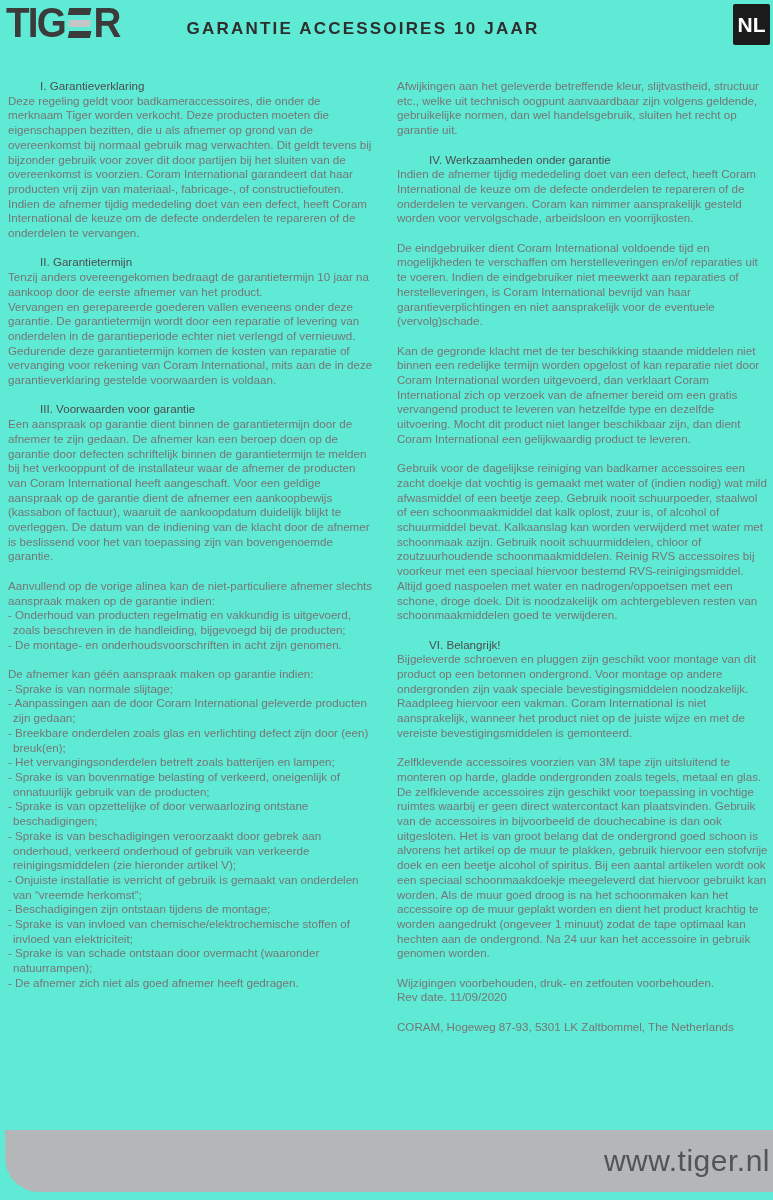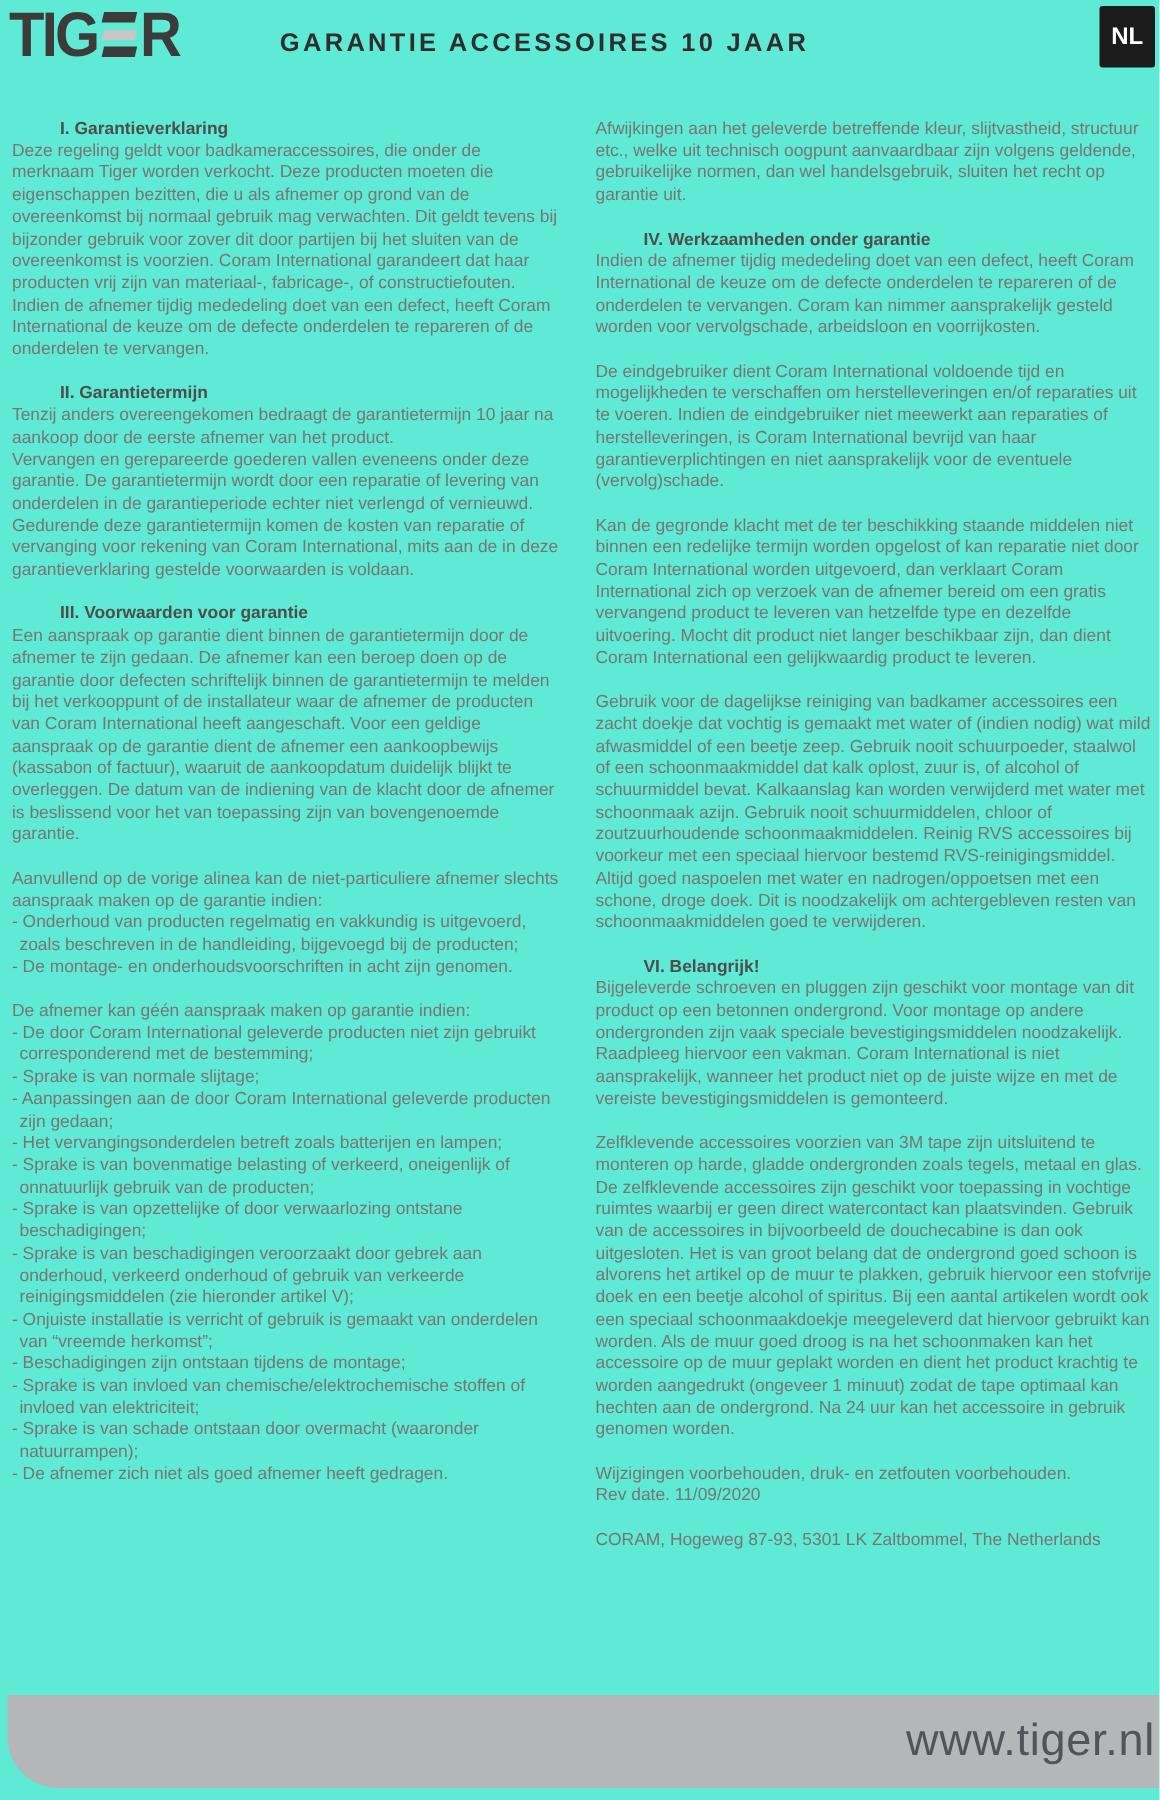--- a/index.html
+++ b/index.html
@@ -10,28 +10,28 @@
   .logo{position:absolute;left:6px;top:6px;display:flex;align-items:flex-start;
         transform:scaleX(.92);transform-origin:left top;}
   .logo-txt{font-size:42px;line-height:34px;font-weight:700;letter-spacing:-2px;color:#3b3b3b;}
   .logo-e{display:flex;flex-direction:column;justify-content:space-between;height:30px;width:24px;
           margin:2px 3px 0 4px;}
   .logo-e .bar{height:7px;width:100%;background:#3b3b3b;transform:skewX(-14deg);}
   .logo-e .bar.mid{background:#c6c6c6;}
   .title{position:absolute;left:163px;top:19px;width:400px;text-align:center;
          font-size:17px;font-weight:700;letter-spacing:2.2px;color:#2e2e2e;}
   .badge{position:absolute;top:4px;right:3px;width:37px;height:41px;background:#1b1b1b;
-         color:#ffffff;font-size:16px;font-weight:700;display:flex;align-items:center;
+         color:#ffffff;font-size:21px;font-weight:700;display:flex;align-items:center;
          justify-content:center;border-radius:2px;text-align:right;}
 
   
   .col{position:absolute;top:79px;font-size:11.6px;line-height:14.7px;color:#767676;}
   .col-left{left:8px;width:369px;}
   .col-right{left:397px;width:372px;}
-  .heading{font-weight:700;color:#4d4d4d;padding-left:32px;}
+  .heading{font-weight:400;color:#4d4d4d;padding-left:32px;}
   .para{margin:0 0 14.7px 0;}
   .para.tight{margin-bottom:0;}
   .list{margin:0 0 14.7px 0;}
   .list-item{padding-left:5px;text-indent:-5px;}
 
   
   .footer{position:absolute;left:5px;right:0;top:1130px;height:62px;background:#b4b6b8;
           border-bottom-left-radius:34px;display:flex;align-items:center;justify-content:flex-end;
           padding-right:3px;box-sizing:border-box;}
   .footer-url{font-size:30px;color:#515458;letter-spacing:.5px;}
@@ -64,23 +64,23 @@
       <div class="para">Gedurende deze garantietermijn komen de kosten van reparatie of vervanging voor rekening van Coram International, mits aan de in deze garantieverklaring gestelde voorwaarden is voldaan.</div>
       <div class="heading">III. Voorwaarden voor garantie</div>
       <div class="para">Een aanspraak op garantie dient binnen de garantietermijn door de afnemer te zijn gedaan. De afnemer kan een beroep doen op de garantie door defecten schriftelijk binnen de garantietermijn te melden bij het verkooppunt of de installateur waar de afnemer de producten van Coram International heeft aangeschaft. Voor een geldige aanspraak op de garantie dient de afnemer een aankoopbewijs (kassabon of factuur), waaruit de aankoopdatum duidelijk blijkt te overleggen. De datum van de indiening van de klacht door de afnemer is beslissend voor het van toepassing zijn van bovengenoemde garantie.</div>
       <div class="para tight">Aanvullend op de vorige alinea kan de niet-particuliere afnemer slechts aanspraak maken op de garantie indien:</div>
       <div class="list">
         <div class="list-item">- Onderhoud van producten regelmatig en vakkundig is uitgevoerd, zoals beschreven in de handleiding, bijgevoegd bij de producten;</div>
         <div class="list-item">- De montage- en onderhoudsvoorschriften in acht zijn genomen.</div>
       </div>
       <div class="para tight">De afnemer kan géén aanspraak maken op garantie indien:</div>
       <div class="list">
-        <div class="list-item">- De door Coram International geleverde producten niet zijn gebruikt corresponderend met de bestemming;</div>
         <div class="list-item">- Sprake is van normale slijtage;</div>
         <div class="list-item">- Aanpassingen aan de door Coram International geleverde producten zijn gedaan;</div>
+        <div class="list-item">- Breekbare onderdelen zoals glas en verlichting defect zijn door (een) breuk(en);</div>
         <div class="list-item">- Het vervangingsonderdelen betreft zoals batterijen en lampen;</div>
         <div class="list-item">- Sprake is van bovenmatige belasting of verkeerd, oneigenlijk of onnatuurlijk gebruik van de producten;</div>
         <div class="list-item">- Sprake is van opzettelijke of door verwaarlozing ontstane beschadigingen;</div>
         <div class="list-item">- Sprake is van beschadigingen veroorzaakt door gebrek aan onderhoud, verkeerd onderhoud of gebruik van verkeerde reinigingsmiddelen (zie hieronder artikel V);</div>
         <div class="list-item">- Onjuiste installatie is verricht of gebruik is gemaakt van onderdelen van “vreemde herkomst”;</div>
         <div class="list-item">- Beschadigingen zijn ontstaan tijdens de montage;</div>
         <div class="list-item">- Sprake is van invloed van chemische/elektrochemische stoffen of invloed van elektriciteit;</div>
         <div class="list-item">- Sprake is van schade ontstaan door overmacht (waaronder natuurrampen);</div>
         <div class="list-item">- De afnemer zich niet als goed afnemer heeft gedragen.</div>
       </div>

